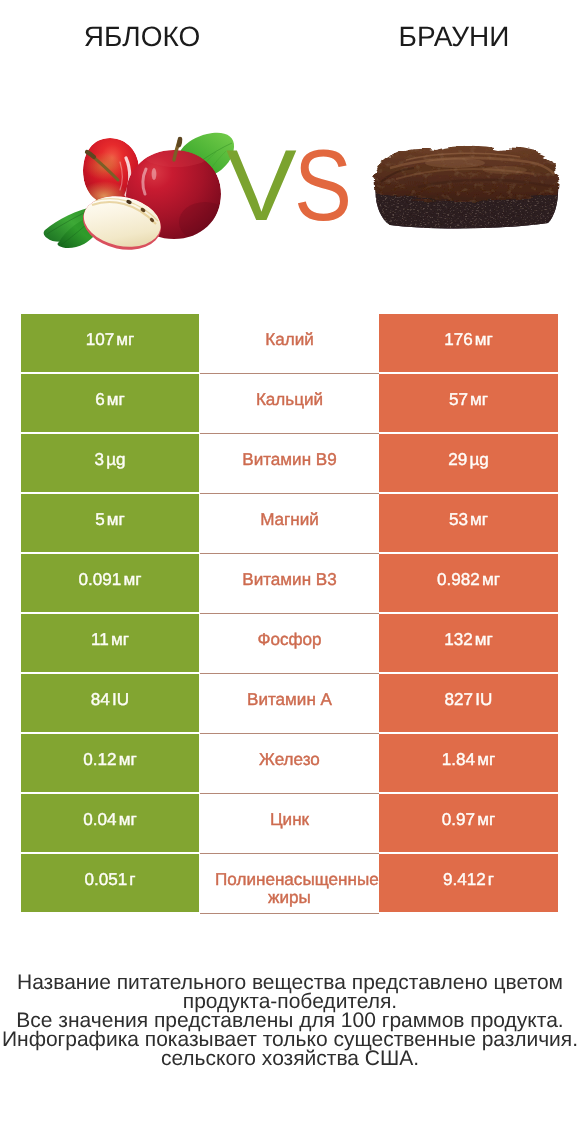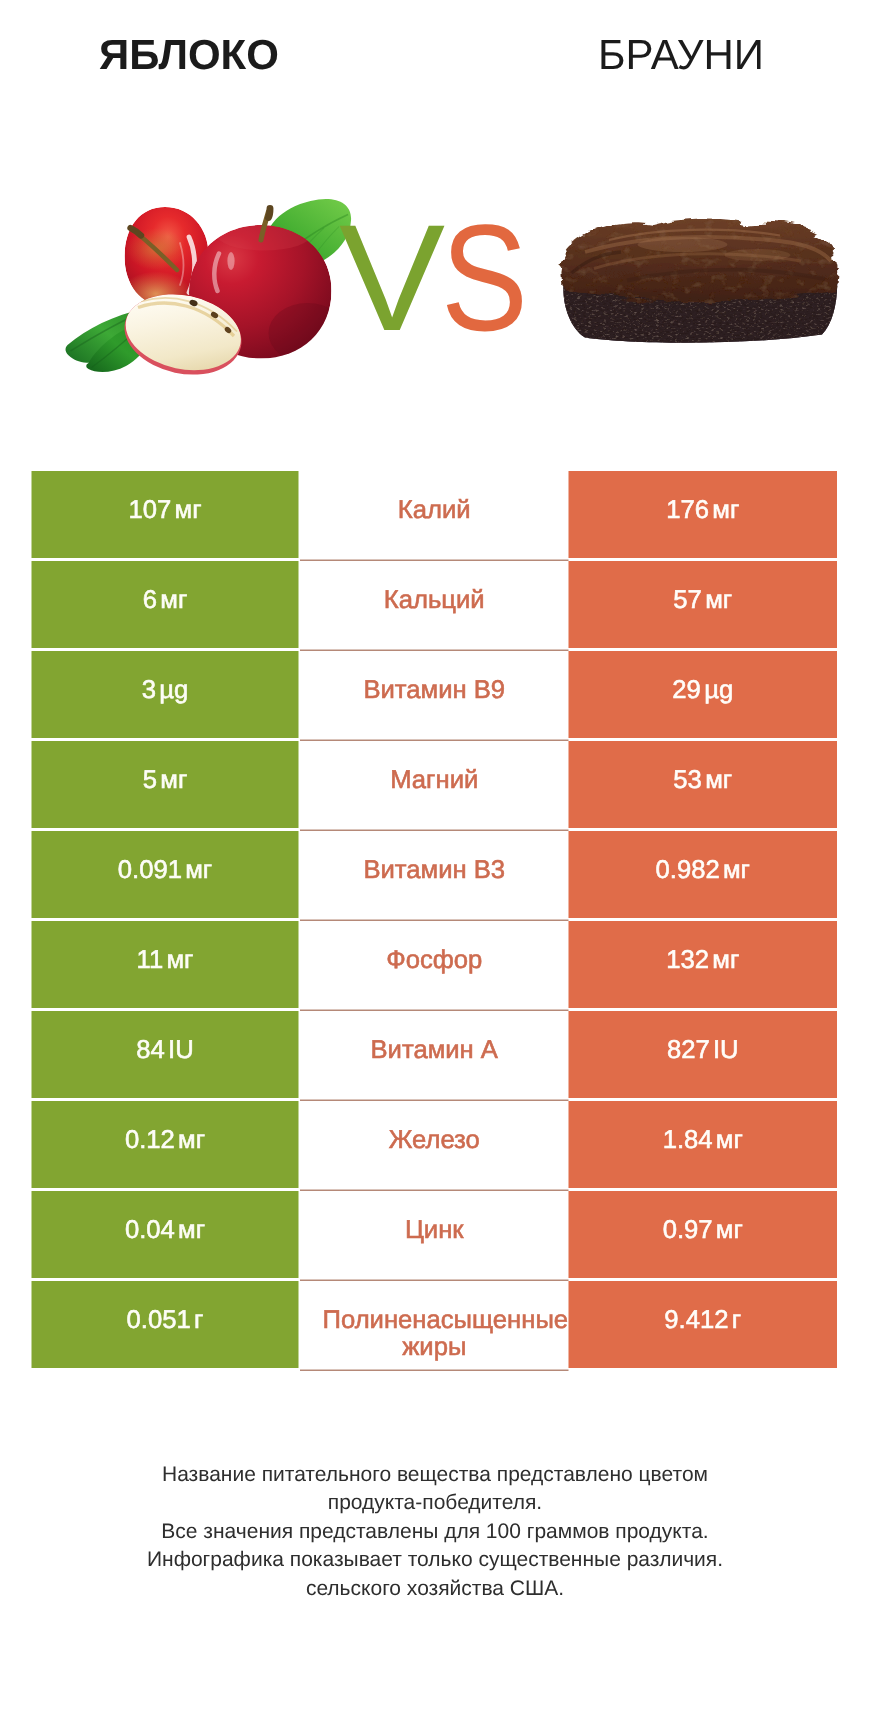--- a/index.html
+++ b/index.html
@@ -3,21 +3,21 @@
 <meta charset="utf-8">
 <title>Comparison infographic</title>
 <style>
   html,body{margin:0;padding:0;}
   *{-webkit-font-smoothing:antialiased;-moz-osx-font-smoothing:grayscale;}
   body{width:580px;height:1144px;background:#ffffff;font-family:"Liberation Sans",sans-serif;overflow:hidden;-webkit-font-smoothing:antialiased;text-rendering:geometricPrecision;}
   .page{position:relative;width:580px;height:1144px;background:#fff;opacity:0.999;}
 
   
   .title{position:absolute;top:20px;font-size:28px;line-height:34px;color:#1b1b1b;font-weight:400;text-align:center;}
-  #t-left{left:0;width:252px;font-weight:bold;}
+  #t-left{left:16px;width:252px;}
   #t-right{left:328px;width:252px;}
 
   
   .hero{position:absolute;left:0;top:0;width:580px;height:300px;}
   .vs{position:absolute;left:0;top:136px;width:580px;height:101px;font-size:101px;line-height:101px;font-weight:400;}
   .vs .v{color:#7ba32f;position:absolute;left:226px;top:0;display:inline-block;transform:scaleX(1.05);transform-origin:left top;}
   .vs .s{color:#e2683f;position:absolute;left:294px;top:0;display:inline-block;transform:scaleX(0.86);transform-origin:left top;}
 
   
   .table{position:absolute;left:21px;top:314px;width:537px;}
@@ -28,21 +28,21 @@
   .left{left:0;width:178px;background:#82a531;color:#fdfdf6;}
   .mid{left:179px;width:179px;background:#fff;color:#cd6b4f;overflow:hidden;}
   .mid.two-line{line-height:18px;padding-bottom:0;}
   .mid.two-line .l1{position:absolute;white-space:nowrap;left:15px;top:17px;}
   .mid.two-line .l2{position:absolute;left:0;top:35px;width:179px;text-align:center;}
   .right{left:358px;width:179px;background:#e06c49;color:#fffdf9;}
   .mid-line{position:absolute;left:179px;width:179px;height:1px;background:#b58978;top:59px;}
   .unit{margin-left:2.2px;}
 
   
-  .footer{position:absolute;left:0;top:973px;width:580px;text-align:center;font-size:14px;color:#2e2e2e;line-height:19px;font-weight:400;}
+  .footer{position:absolute;left:0;top:973px;width:580px;text-align:center;font-size:21px;color:#2e2e2e;line-height:19px;font-weight:400;}
 </style>
 </head>
 <body>
 
 <div class="page">
 
   <div class="title" id="t-left">ЯБЛОКО</div>
   <div class="title" id="t-right">БРАУНИ</div>
 
   <svg class="hero" viewBox="0 0 580 300">

